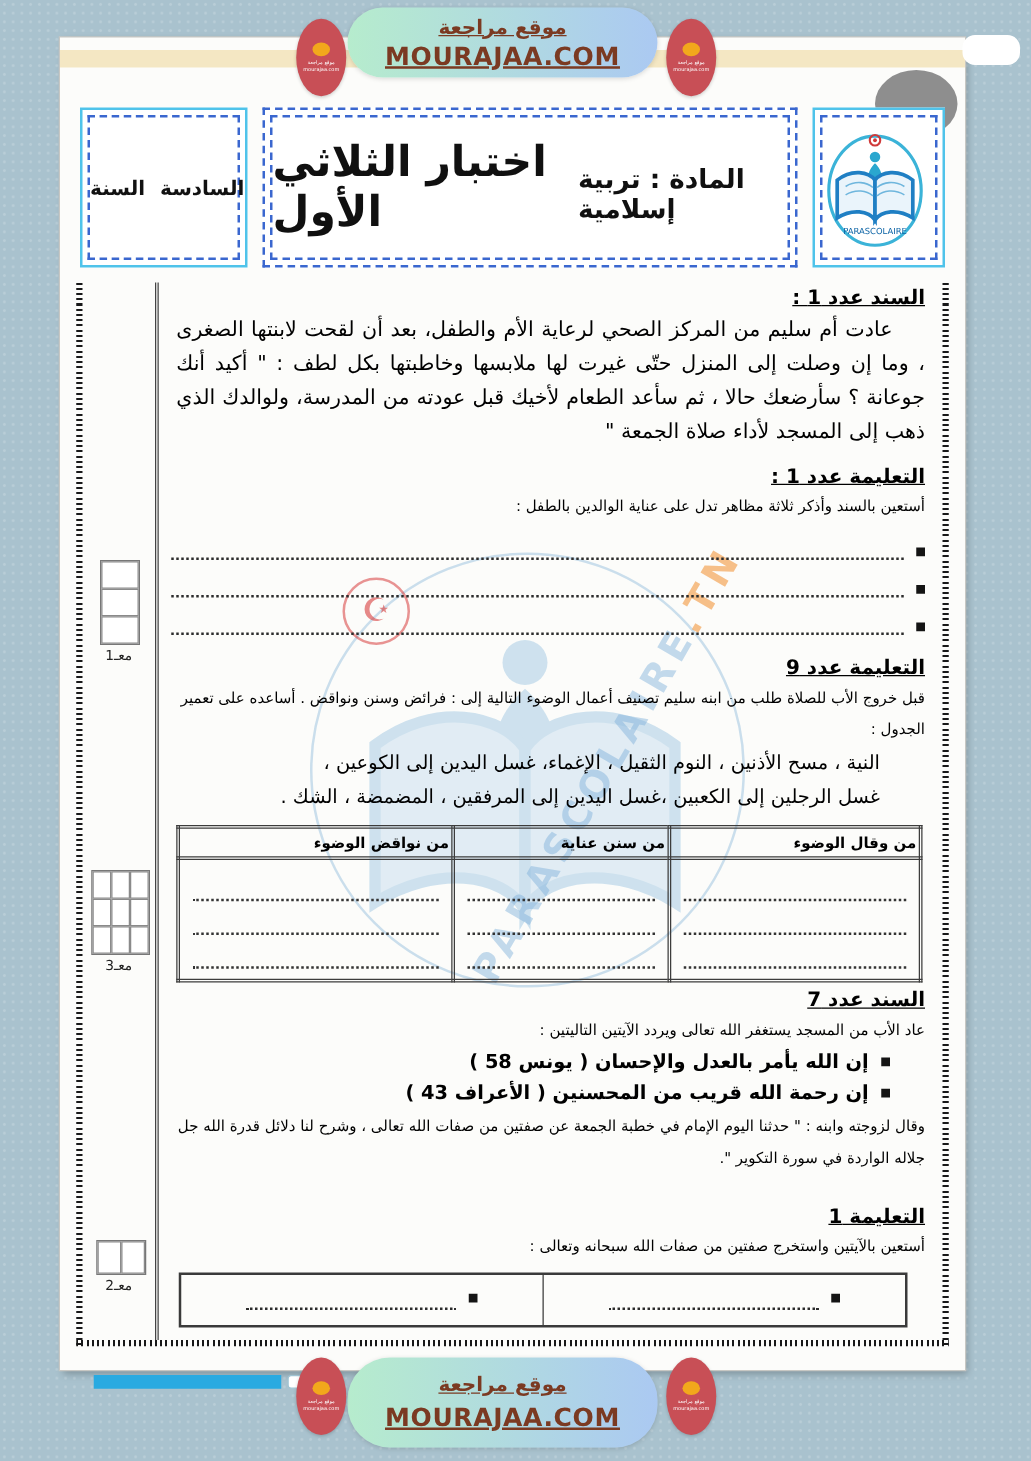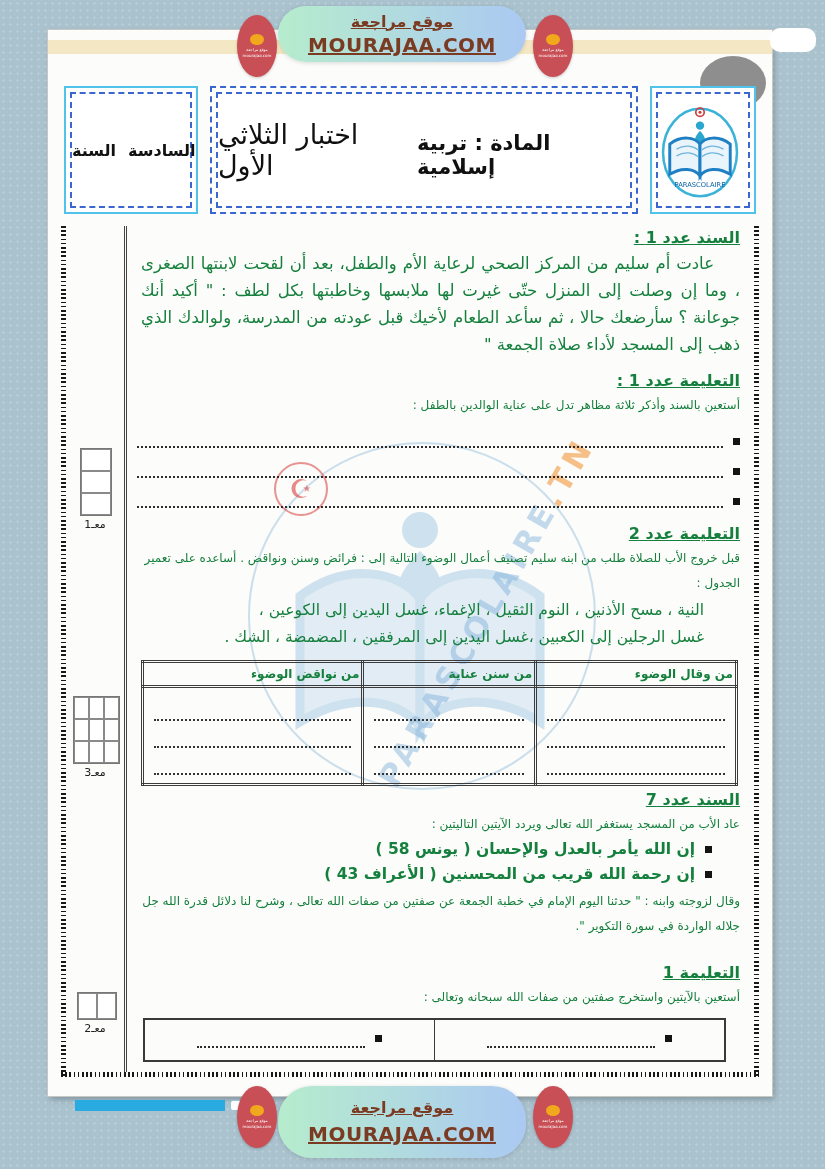--- a/index.html
+++ b/index.html
@@ -24,40 +24,40 @@
   .header-row{position:absolute;left:16px;top:56px;width:692px;height:128px;display:flex;gap:12px;z-index:3;}
   .hbox{background:#fff;box-sizing:border-box;padding:4px;}
   .hbox.solid{border:2px solid #4fc3ea;}
   .hbox.dashedouter{border:2px dashed #3a67cf;}
   .hbox-in{border:2px dashed #3a67cf;box-sizing:border-box;width:100%;height:100%;
     display:flex;align-items:center;justify-content:space-between;}
   .year-box{width:134px;}
   .year-box .hbox-in{gap:12px;}
   .year-line{font-weight:bold;font-size:16px;color:#111;}
   .title-box{flex:1;}
-  .exam-title{font-weight:normal;font-size:27px;color:#101010;}
+  .exam-title{font-weight:bold;font-size:34px;color:#101010;}
   .exam-subject{font-weight:bold;font-size:21px;color:#101010;margin-top:10px;}
   .logo-box{width:106px;}
   
   .hatch-v{position:absolute;width:5px;z-index:2;
     background:repeating-linear-gradient(to bottom,#181818 0 1.6px,transparent 1.6px 4.2px);}
   .hatch-h{position:absolute;height:5px;z-index:2;
     background:repeating-linear-gradient(to right,#181818 0 1.6px,transparent 1.6px 4.2px);}
   .content{position:absolute;left:18px;top:196px;width:688px;height:846px;z-index:2;}
   
   .margin-col{position:absolute;left:0;top:0;bottom:0;width:58px;border-right:3px double #444;z-index:3;}
   .mgrid{position:absolute;display:grid;background:#fff;border:1px solid #777;}
   .mgrid div{border:1px solid #8a8a8a;}
   .grid-1x3{left:14px;top:222px;width:30px;height:66px;grid-template-rows:repeat(3,1fr);}
   .grid-3x3{left:7px;top:470px;width:45px;height:66px;grid-template-columns:repeat(3,1fr);grid-template-rows:repeat(3,1fr);}
   .grid-2x1{left:11px;top:766px;width:38px;height:26px;grid-template-columns:repeat(2,1fr);}
   .mark-label{position:absolute;width:58px;text-align:center;font-size:11px;color:#222;}
   
   .text-area{position:absolute;left:61px;right:2px;top:0;bottom:4px;padding:2px 12px 0 10px;
-    direction:rtl;text-align:right;color:#15803d;z-index:4;}
+    direction:rtl;text-align:right;color:#000000;z-index:4;}
   .sec-title{font-weight:bold;font-size:16px;text-decoration:underline;margin:0 0 3px 0;}
   .body-par{font-size:16.5px;line-height:27px;text-align:justify;text-indent:26px;margin:2px 0 0 4px;}
   .plain{font-size:12px;line-height:25px;margin:2px 0 0 0;}
   .items{font-size:15.5px;line-height:25px;padding-right:26px;margin:2px 10px 0 0;}
   .ansline{display:flex;align-items:flex-end;gap:10px;height:21px;margin-top:9px;}
   .sq{width:7px;height:7px;background:#141414;flex:0 0 auto;margin-bottom:3px;}
   .dots{flex:1;border-bottom:2.6px dotted #2c2c2c;height:100%;}
   
   table.wudu{width:99%;border-collapse:collapse;margin:10px 2px 4px 0;direction:rtl;background:transparent;}
   table.wudu th{border:3px double #3c3c3c;font-size:12px;font-weight:bold;padding:4px 2px;}
@@ -202,21 +202,21 @@
           </div>
         <div class="ansline">
             <span class="sq"></span>
             <span class="dots"></span>
           </div>
         <div class="ansline">
             <span class="sq"></span>
             <span class="dots"></span>
           </div>
 
-        <div class="sec-title" style="margin-top:16px;">التعليمة عدد 2</div>
+        <div class="sec-title" style="margin-top:16px;">التعليمة عدد 9</div>
         <div class="plain">قبل خروج الأب للصلاة طلب من ابنه سليم تصنيف أعمال الوضوء التالية إلى : فرائض وسنن ونواقض . أساعده على تعمير الجدول :</div>
         <div class="items">النية ، مسح الأذنين ، النوم الثقيل ، الإغماء، غسل اليدين إلى الكوعين ،</div>
         <div class="items">غسل الرجلين إلى الكعبين ،غسل اليدين إلى المرفقين ، المضمضة ، الشك .</div>
 
         <table class="wudu">
           <thead>
             <tr>
               <th>من وقال الوضوء</th>
               <th>من سنن عناية</th>
               <th>من نواقض الوضوء</th>

